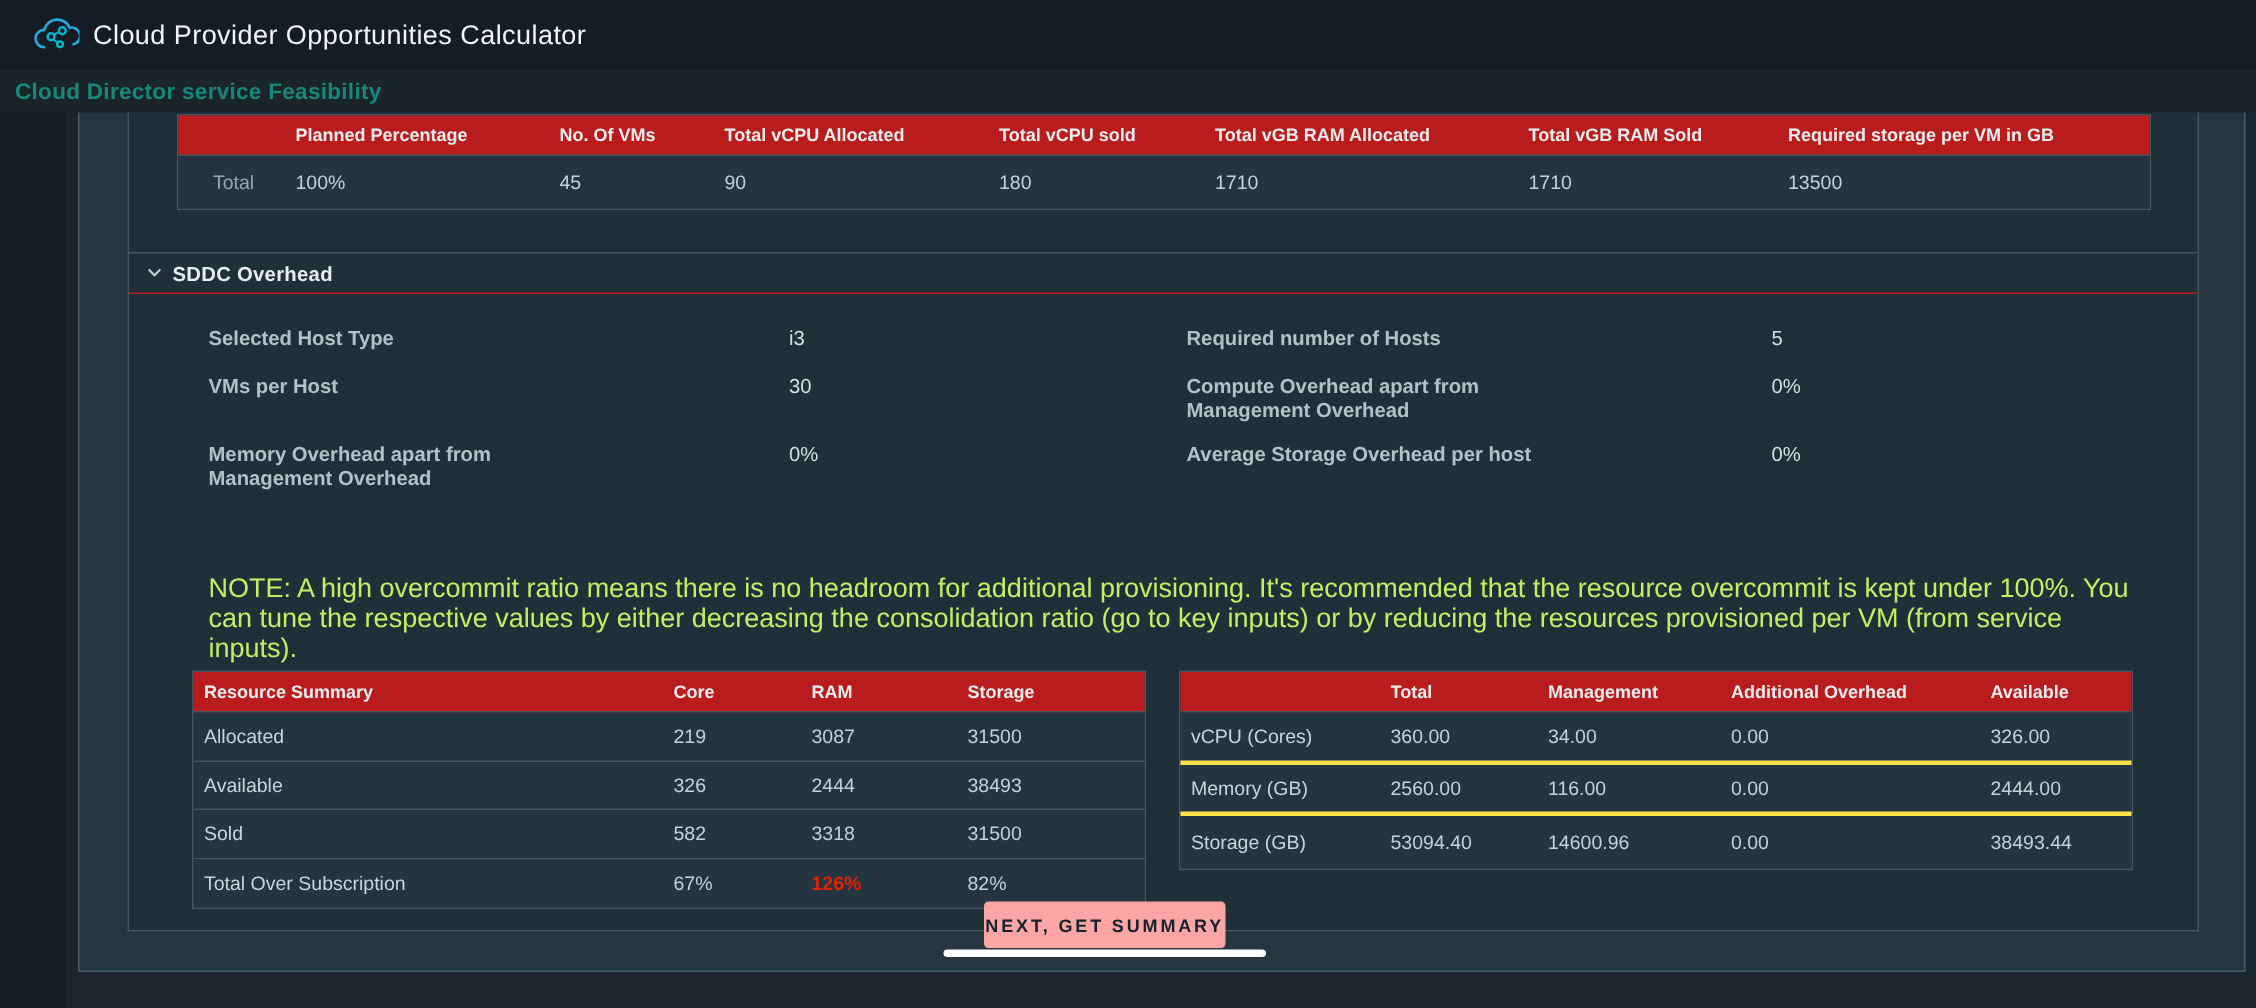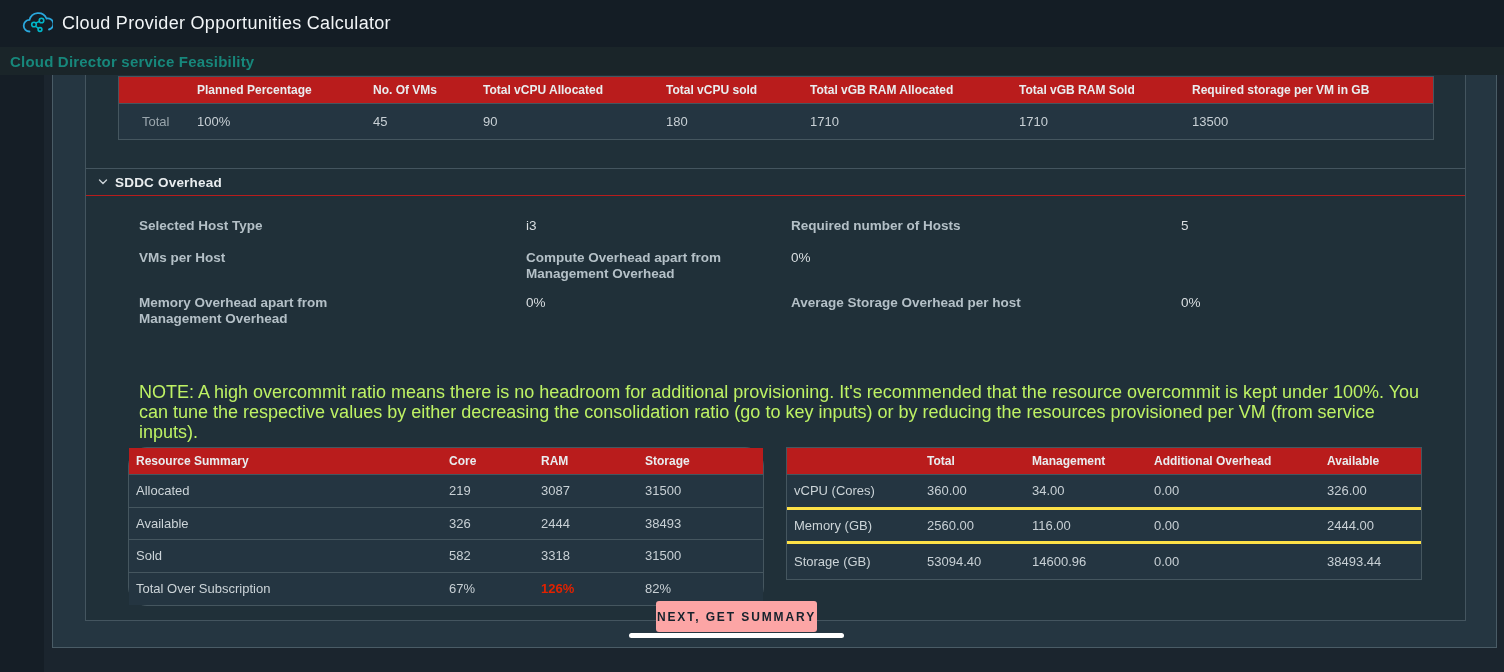--- a/index.html
+++ b/index.html
@@ -74,21 +74,21 @@
   .w250 { max-width:252px; }
   .w262 { max-width:262px; }
 
   
   .note {
     position:absolute; left:53px; top:307px; width:1295px;
     color:#bef264; font-size:18px; line-height:20px;
   }
 
   
-  .rs-table { left:42px; top:372px; width:636px;border-radius:19px; }
+  .rs-table { left:42px; top:372px; width:636px; }
   .rs-grid { grid-template-columns:310px 92px 104px 1fr; }
   .rs-table .thead { height:27px; }
   .rs-table .body-row { height:32.5px; border-bottom:1px solid #45565f; }
   .rs-table .body-row:last-child { border-bottom:none; }
   .rs-table .label-cell, .oh-table .label-cell { padding-left:7px; color:#ccd4d8; }
   .rs-table .thead .label-cell, .oh-table .thead .label-cell { color:#e9edef; }
   .alert { color:#e12200 !important; font-weight:700; }
 
   .oh-table { left:700px; top:372px; width:636px; }
   .oh-grid { grid-template-columns:140px 105px 122px 173px 1fr; }
@@ -182,20 +182,21 @@
         <div class="kv-value">i3</div>
         <div class="kv-label">
             <span class="wrapbox w262">Required number of Hosts</span>
           </div>
         <div class="kv-value">5</div>
       </div>
       <div class="kv-row r2">
         <div class="kv-label">
             <span class="wrapbox w250">VMs per Host</span>
           </div>
+        <div class="kv-value">30</div>
         <div class="kv-label">
             <span class="wrapbox w262">Compute Overhead apart from Management Overhead</span>
           </div>
         <div class="kv-value">0%</div>
       </div>
       <div class="kv-row r2">
         <div class="kv-label">
             <span class="wrapbox w250">Memory Overhead apart from Management Overhead</span>
           </div>
         <div class="kv-value">0%</div>

